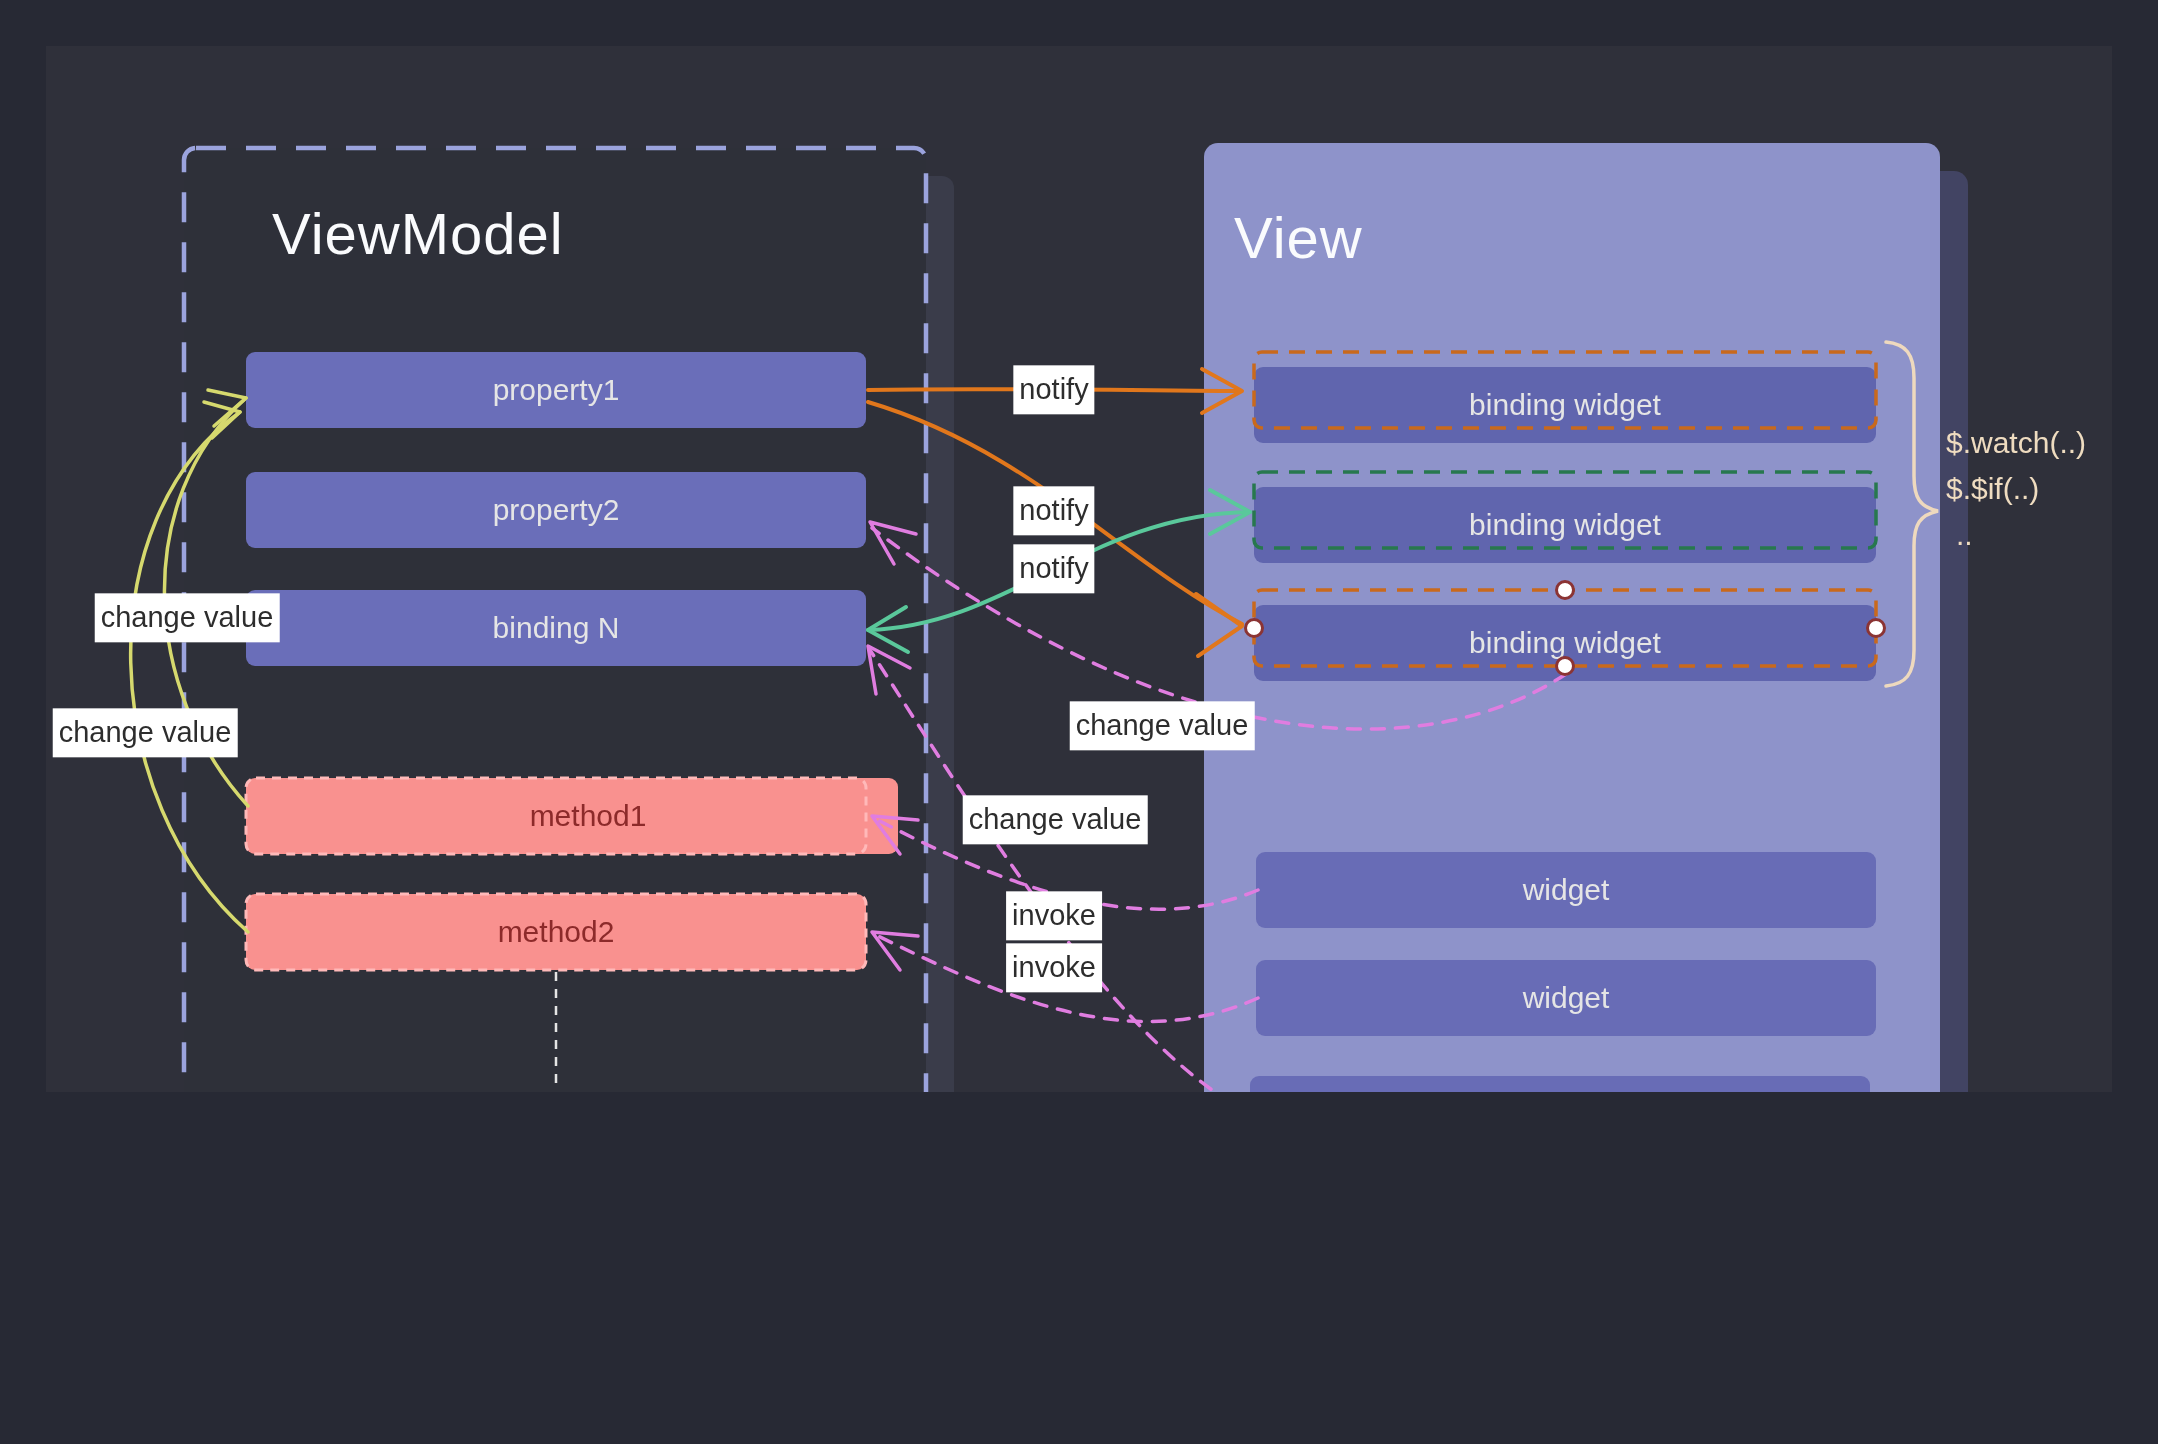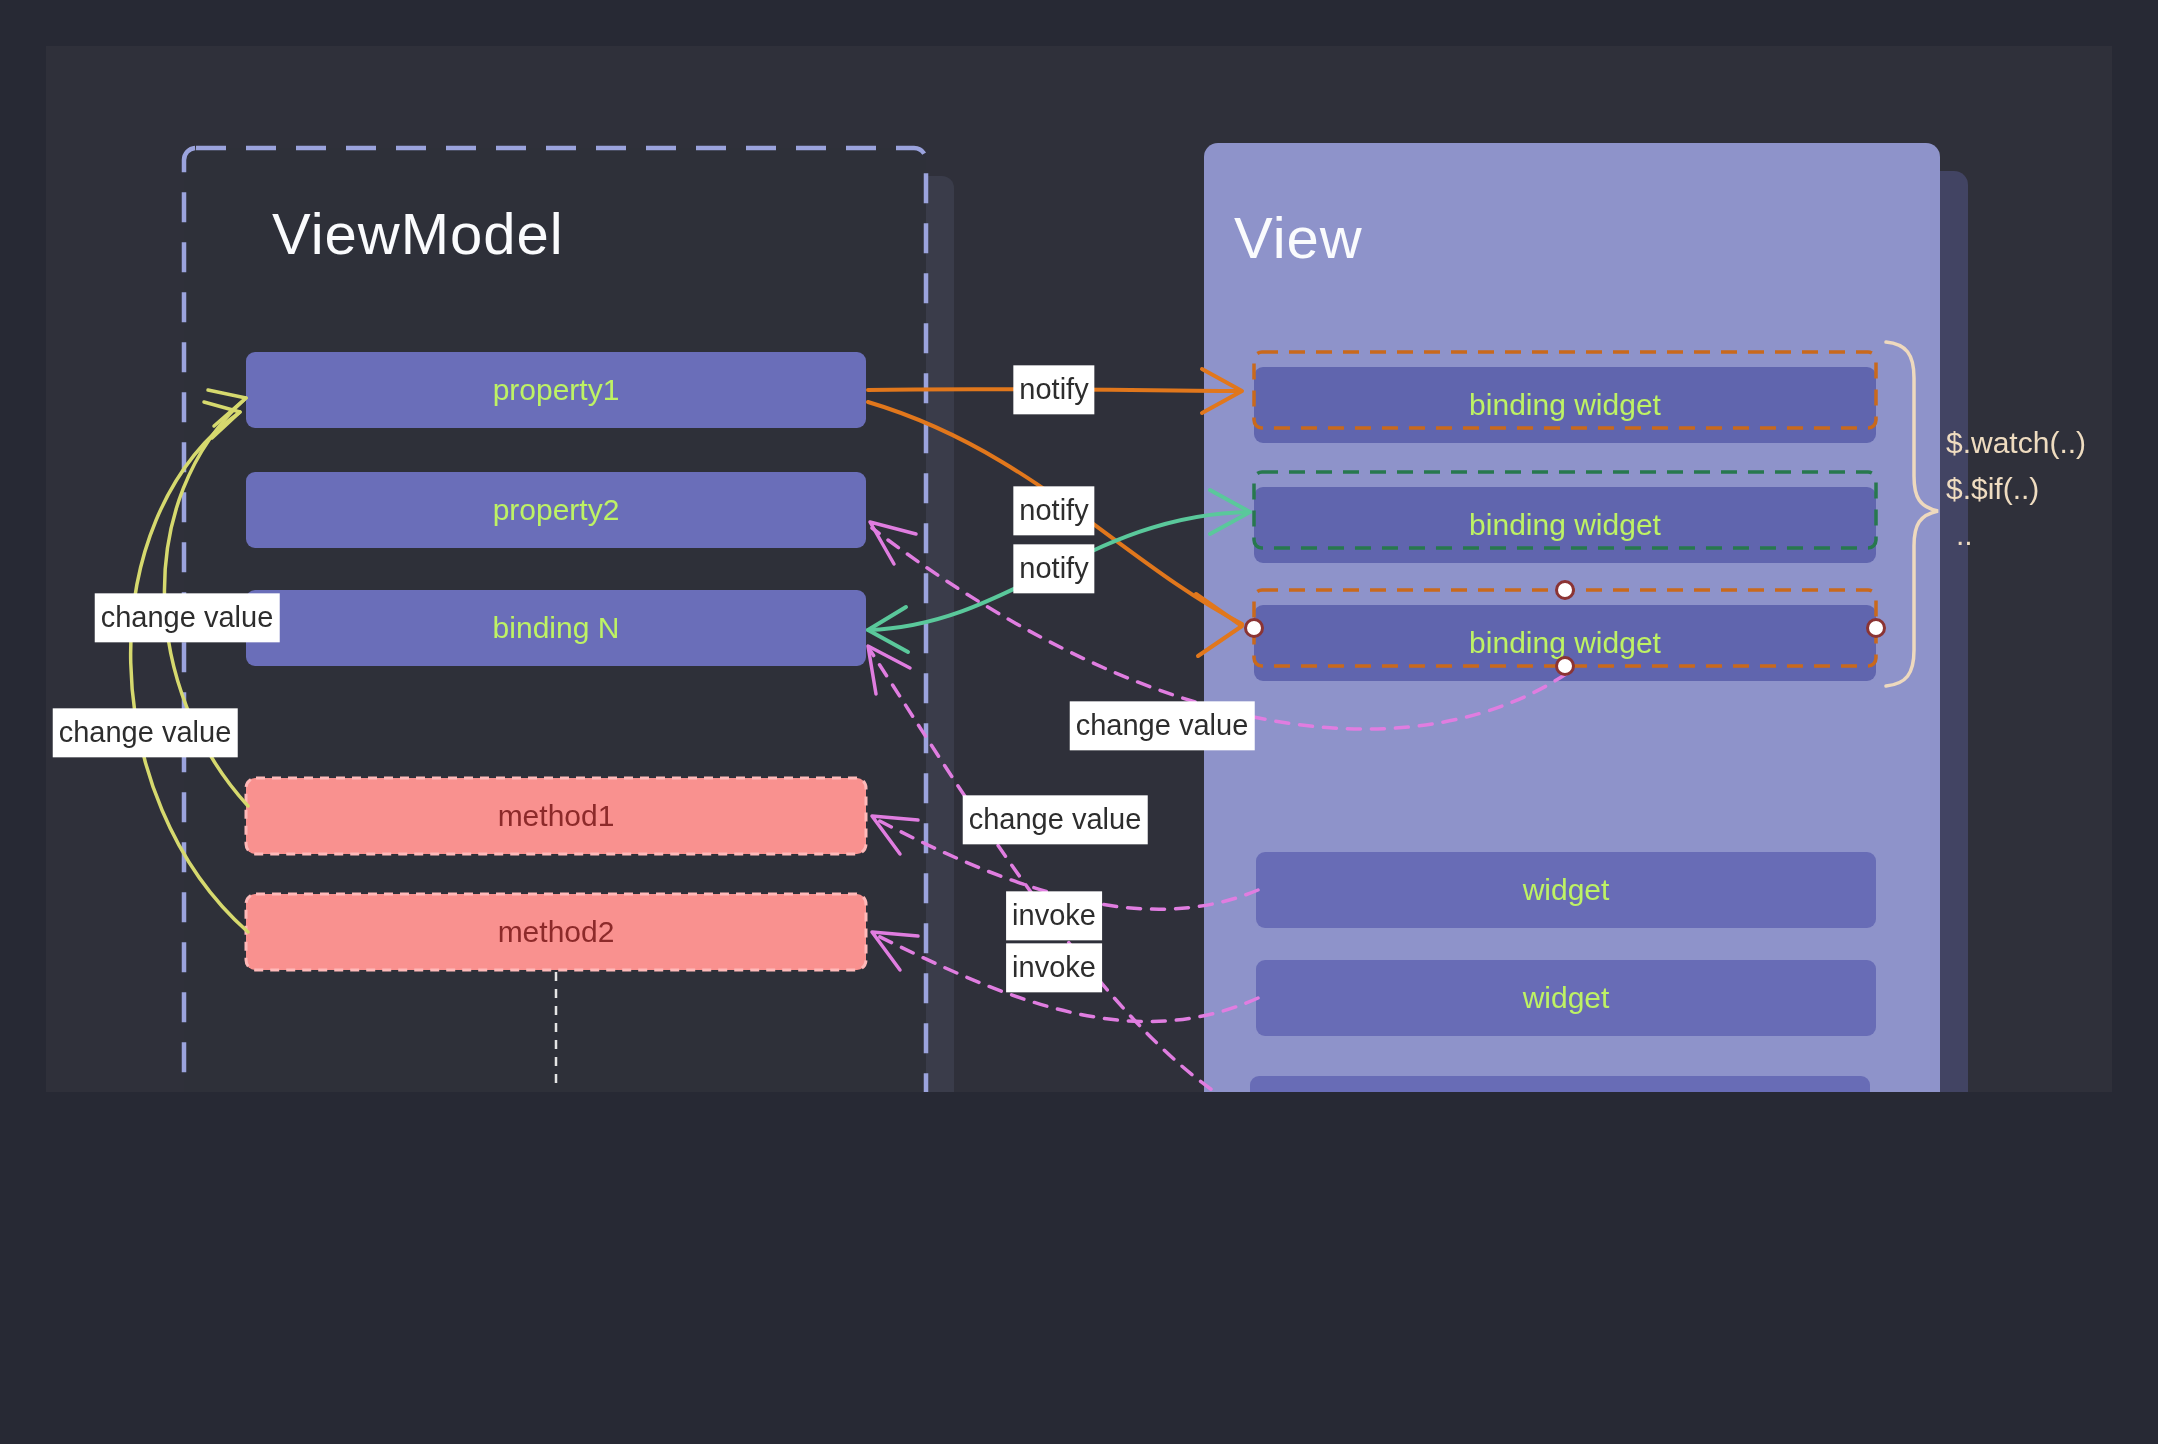--- a/index.html
+++ b/index.html
@@ -6,21 +6,21 @@
   body{font-family:"Liberation Sans", sans-serif;}
   .stage{position:relative;width:2158px;height:1092px;background:#272934;overflow:hidden;}
   .panel{position:absolute;}
   .inner-panel{left:46px;top:46px;width:2066px;height:1346px;background:#2f303a;}
   .vm-shadow{left:212px;top:176px;width:742px;height:1084px;background:#3a3c4a;border-radius:12px;}
   .vm-fill{left:184px;top:148px;width:742px;height:1084px;background:#2e3039;border-radius:12px;}
   .view-shadow{left:1232px;top:171px;width:736px;height:1089px;background:#424463;border-radius:14px;}
   .view-fill{left:1204px;top:143px;width:736px;height:1089px;background:#8e93ca;border-radius:14px;}
   .title{position:absolute;color:#fafbfd;font-size:58px;font-weight:300;letter-spacing:1px;z-index:2;}
   .box{position:absolute;display:flex;align-items:center;justify-content:center;
-       border-radius:9px;font-size:30px;color:#bef264;z-index:2;}
+       border-radius:9px;font-size:30px;color:#e5e5e5;z-index:2;}
   .prop{background:#6a6eb9;}
   .bw{background:#6065ae;margin-top:15px;}
   .wd{background:#686cb6;border-radius:9px;}
   .method{background:#f9918f;color:#8c2a2a;}
   .service{background:#02998f;color:#0c4c46;}
   .lbl{position:absolute;transform:translate(-50%,-50%);background:#ffffff;color:#2d2d2d;
        font-size:29px;padding:8px 6px;white-space:nowrap;z-index:5;line-height:1.15;}
   .overlay{position:absolute;left:0;top:0;z-index:4;pointer-events:none;}
   .annotation{position:absolute;left:1946px;top:420px;color:#efdcc0;font-size:30px;line-height:46px;z-index:3;}
   .annotation .dots{padding-left:10px;}
@@ -35,21 +35,21 @@
   <div class="panel vm-fill"></div>
   <div class="panel view-shadow"></div>
   <div class="panel view-fill"></div>
 
   <div class="title" style="left:272px;top:200px;">ViewModel</div>
   <div class="title" style="left:1234px;top:204px;">View</div>
 
   <div class="box prop" style="left:246px;top:352px;width:620px;height:76px;">property1</div>
   <div class="box prop" style="left:246px;top:472px;width:620px;height:76px;">property2</div>
   <div class="box prop" style="left:246px;top:590px;width:620px;height:76px;">binding N</div>
-  <div class="box method" style="left:246px;top:778px;width:620px;height:76px;">method1</div>
+  <div class="box method" style="left:246px;top:778px;width:620px;height:76px;padding-left:32px;">method1</div>
   <div class="box method" style="left:246px;top:894px;width:620px;height:76px;">method2</div>
 
   <div class="box bw" style="left:1254px;top:352px;width:622px;height:76px;">binding widget</div>
   <div class="box bw" style="left:1254px;top:472px;width:622px;height:76px;">binding widget</div>
   <div class="box bw" style="left:1254px;top:590px;width:622px;height:76px;">binding widget</div>
   <div class="box wd" style="left:1256px;top:852px;width:620px;height:76px;">widget</div>
   <div class="box wd" style="left:1256px;top:960px;width:620px;height:76px;">widget</div>
   <div class="box wd" style="left:1250px;top:1076px;width:620px;height:76px;">widget</div>
 
   <svg class="overlay" width="2158" height="1444" viewBox="0 0 2158 1444">

